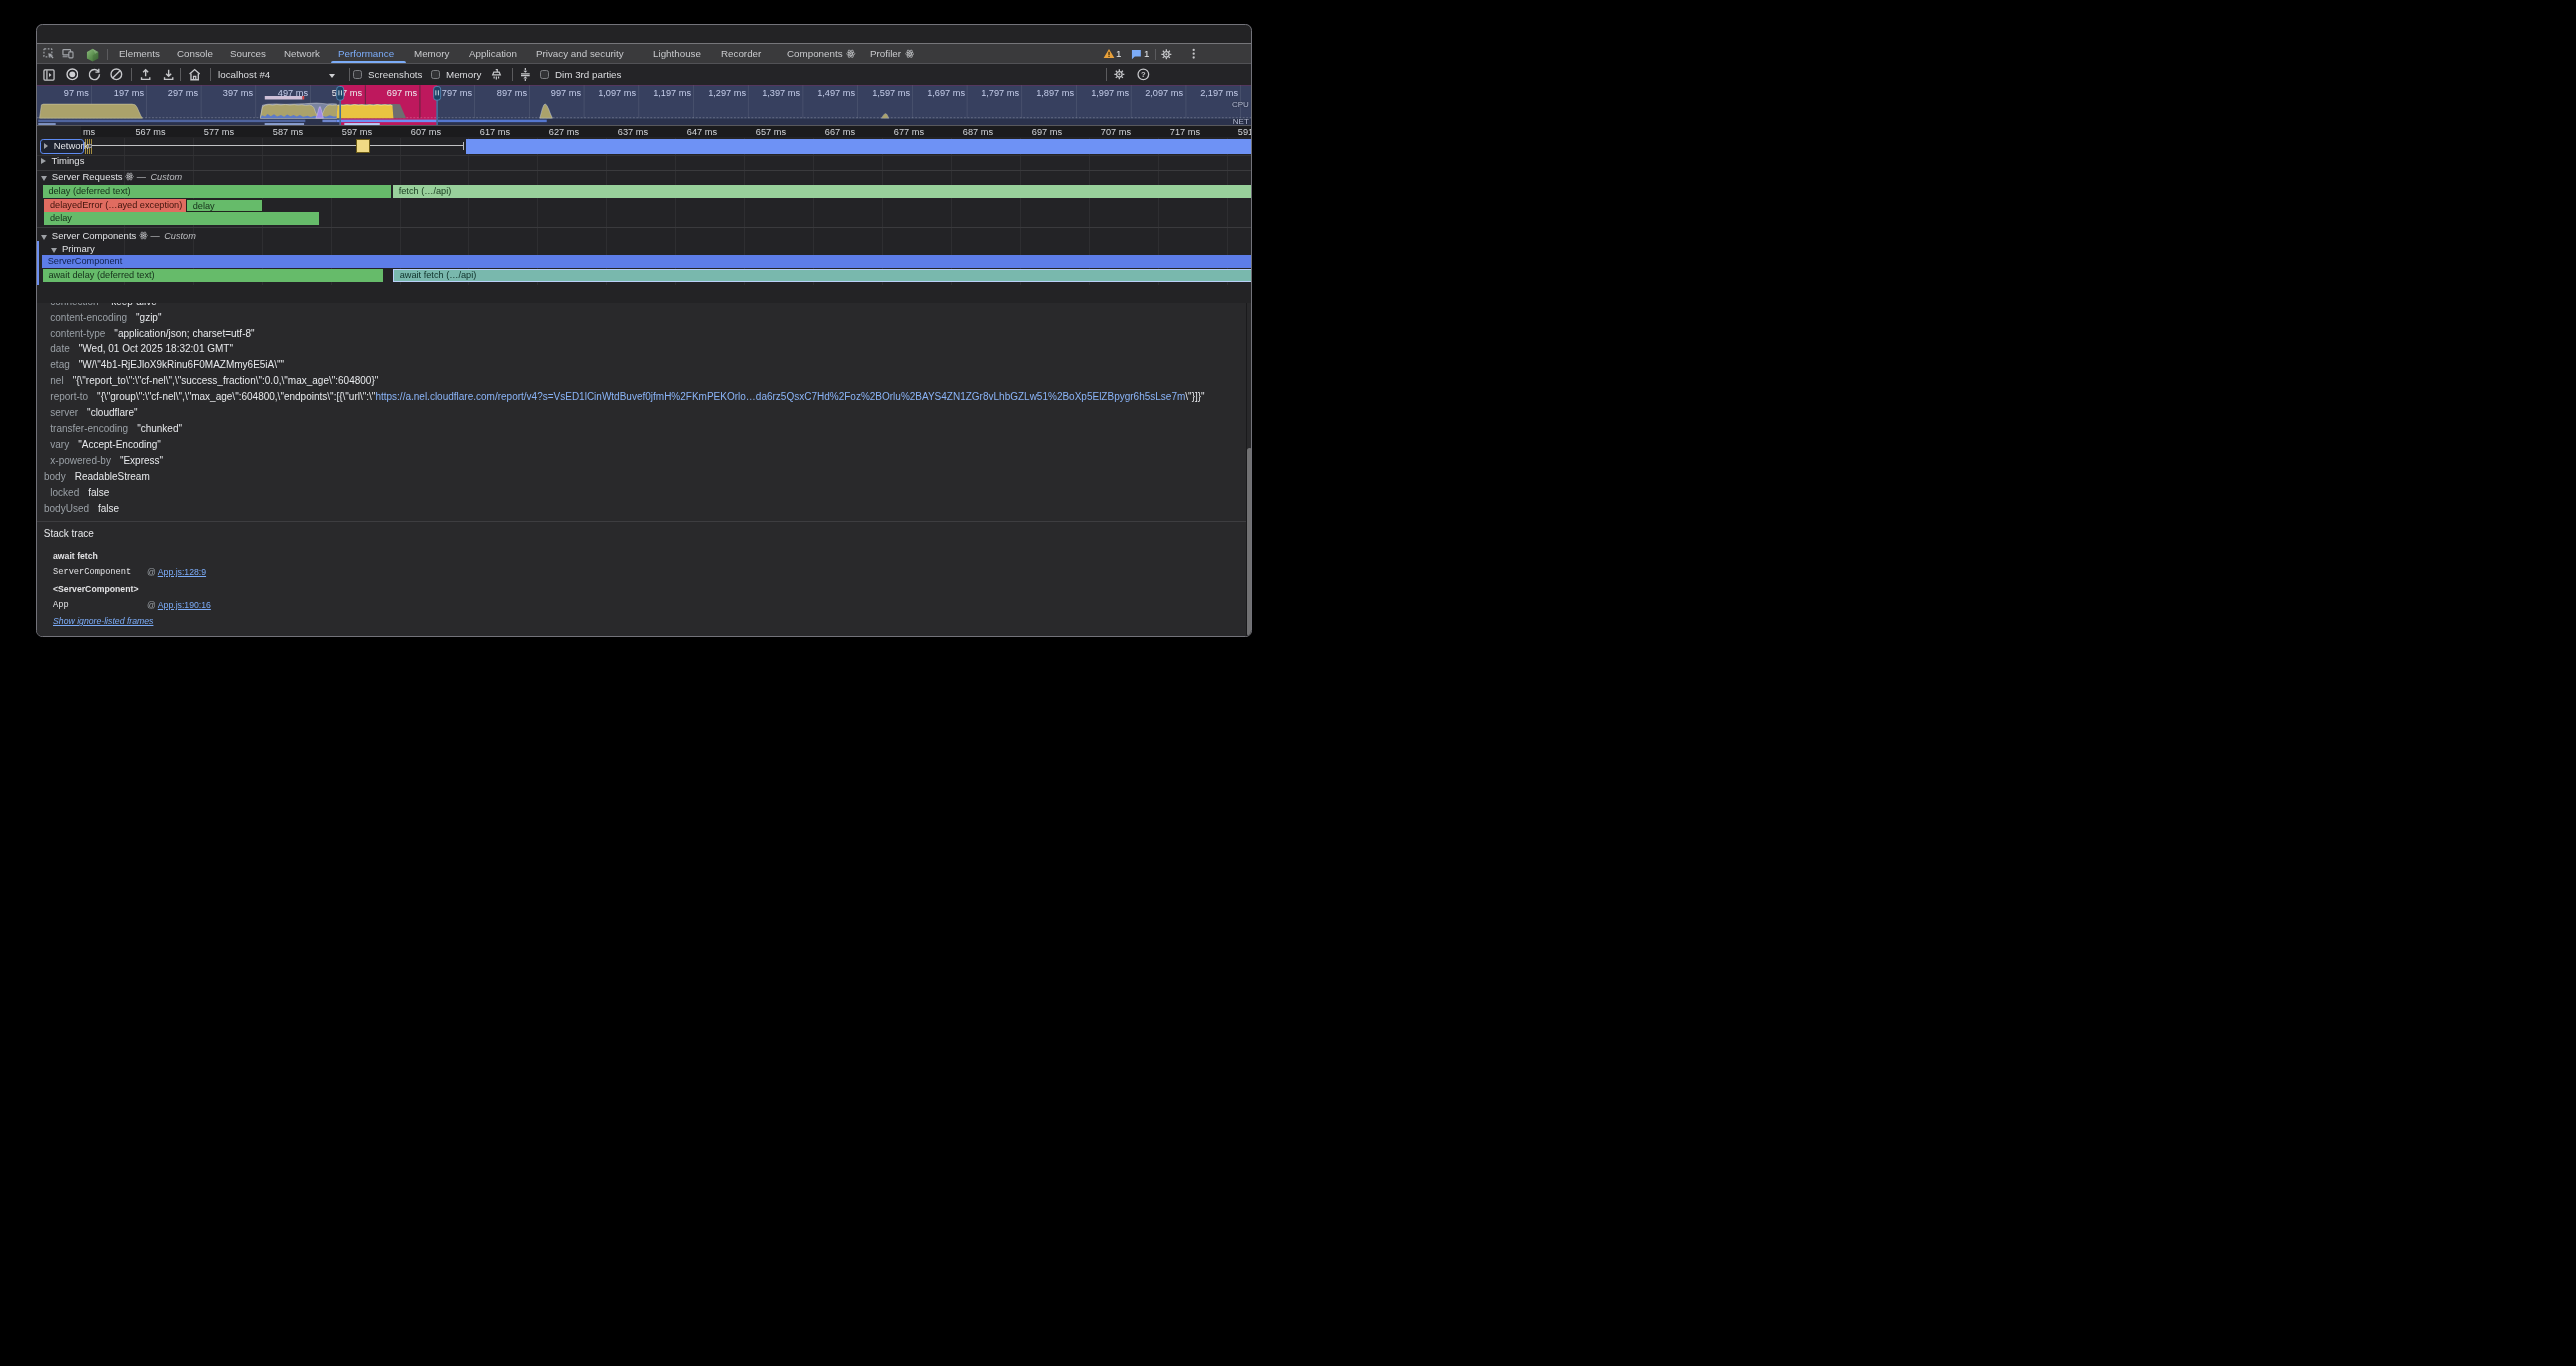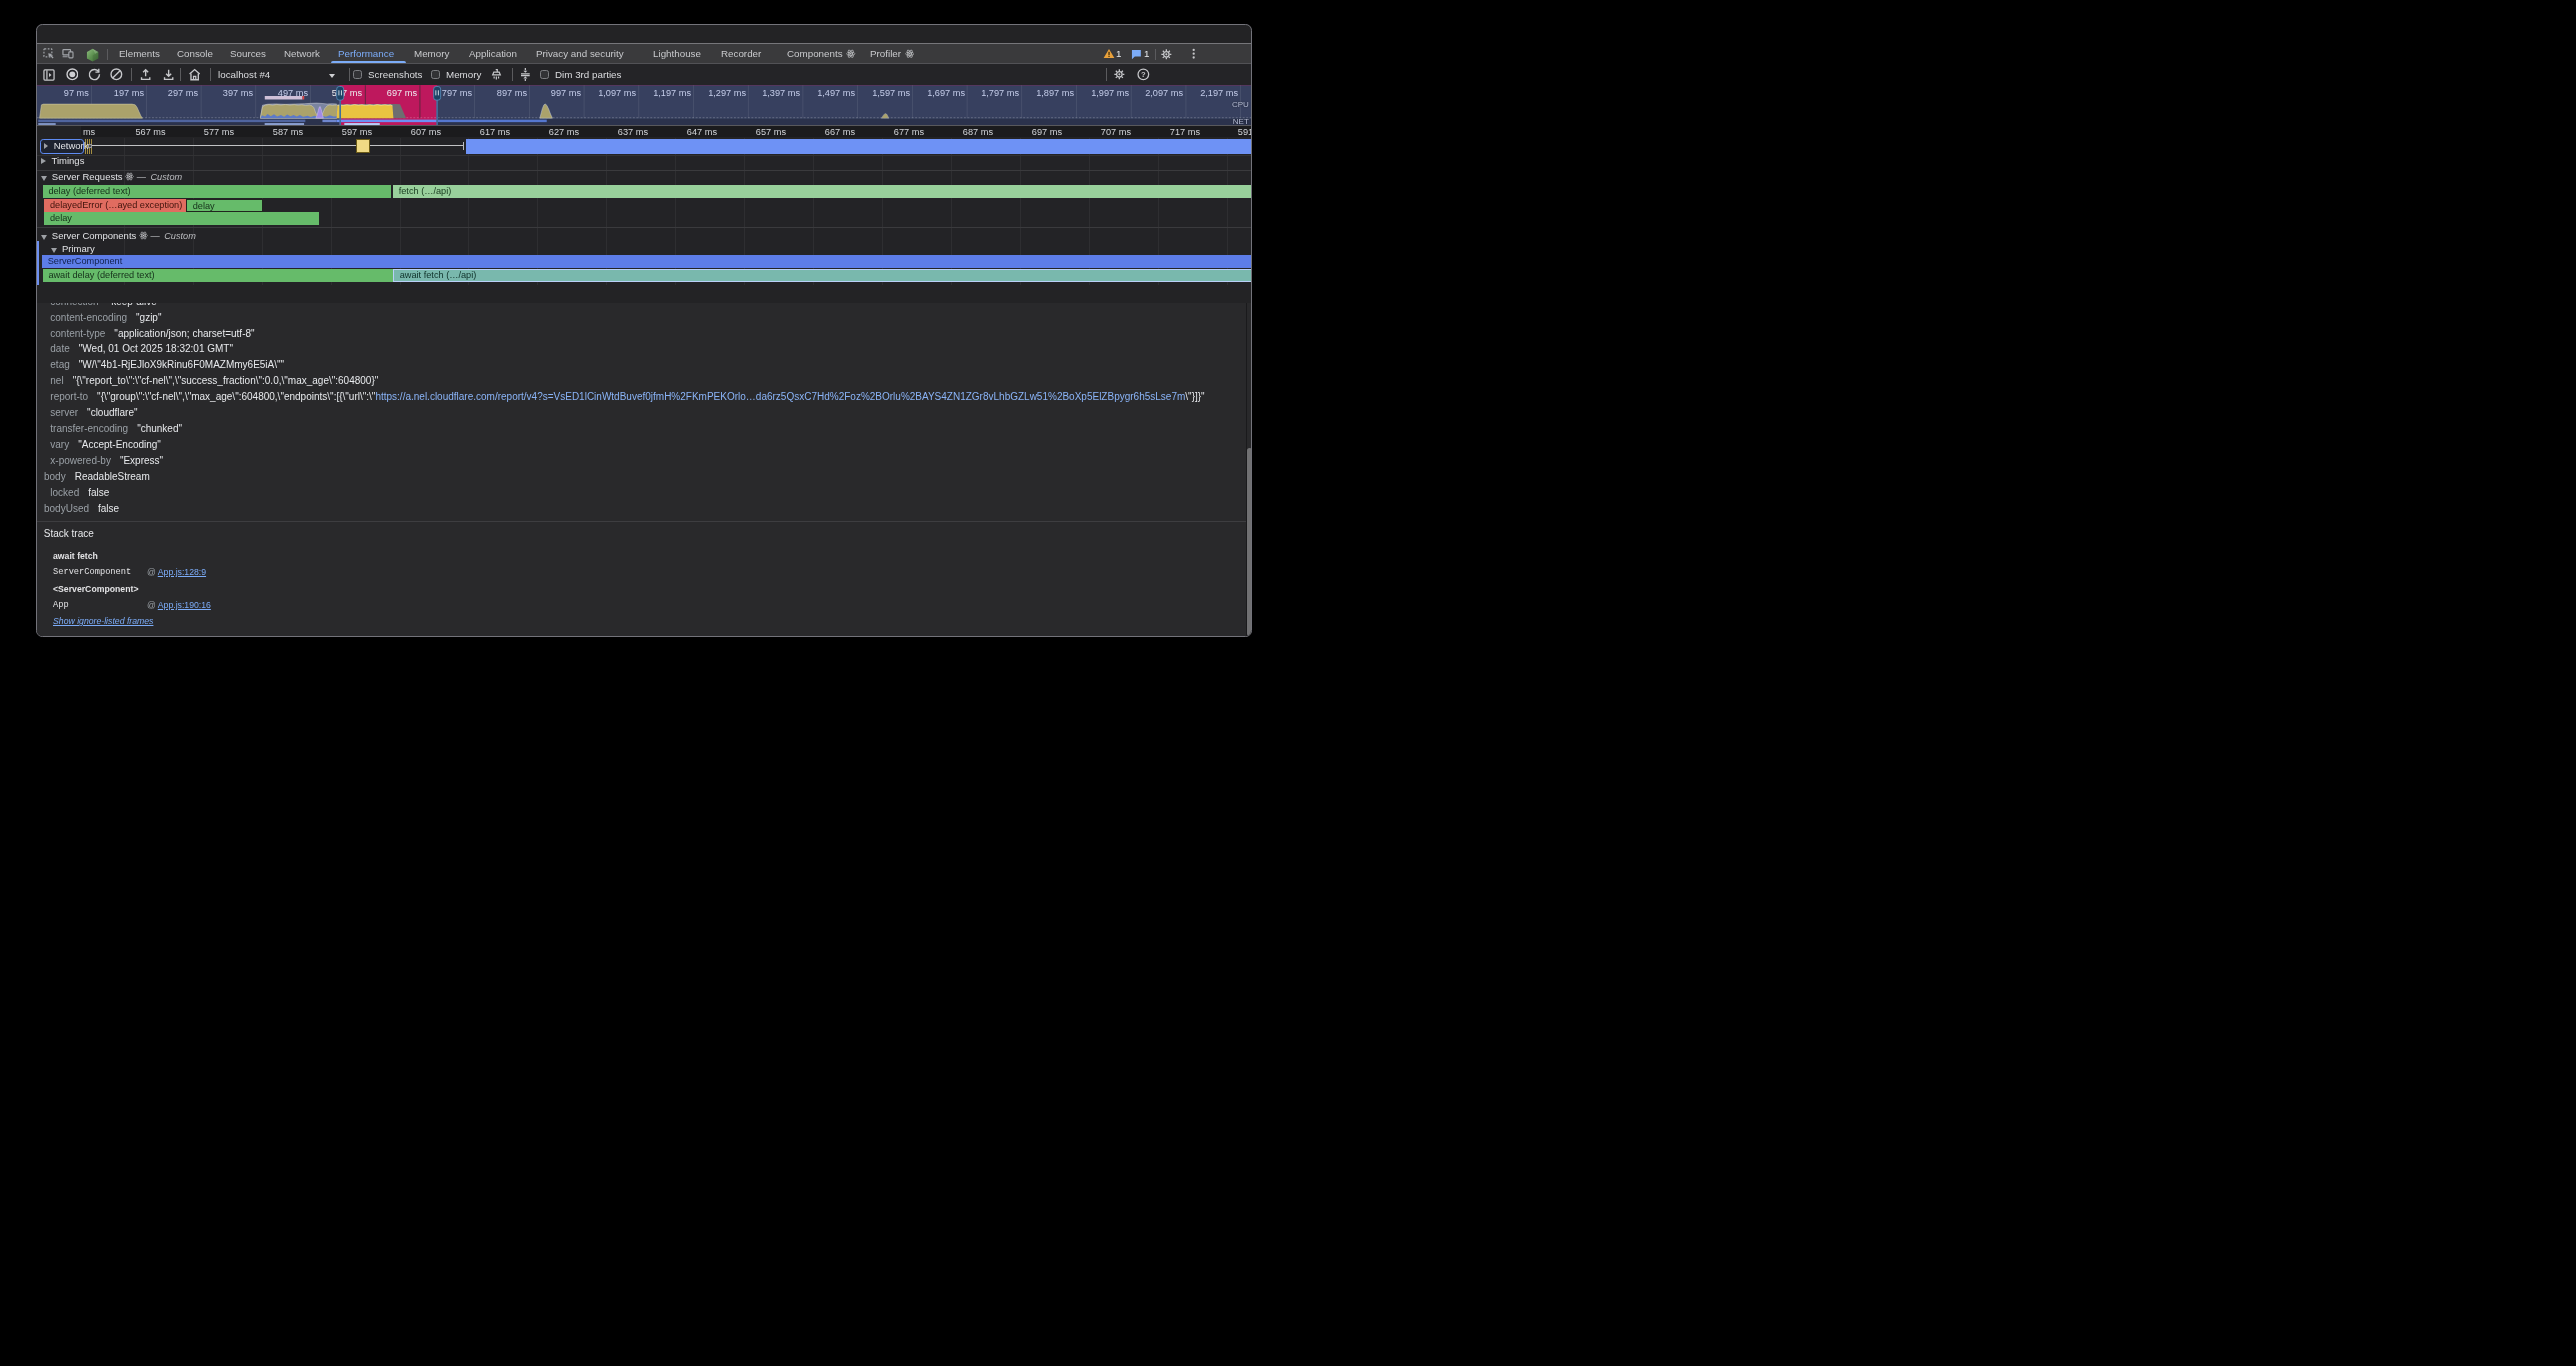--- a/index.html
+++ b/index.html
@@ -351,21 +351,21 @@
           <g stroke="#c9cacd" stroke-width="0.9" fill="none">
             <ellipse cx="7.5" cy="7.5" rx="6.6" ry="2.6"></ellipse>
             <ellipse cx="7.5" cy="7.5" rx="6.6" ry="2.6" transform="rotate(60 7.5 7.5)"></ellipse>
             <ellipse cx="7.5" cy="7.5" rx="6.6" ry="2.6" transform="rotate(120 7.5 7.5)"></ellipse>
           </g>
           <circle cx="7.5" cy="7.5" r="1.3" fill="#c9cacd"></circle>
         </svg> <span class="custom">— <i>Custom</i></span></div>
 <div class="tlabel" style="left:14px;top:105px;"><span class="tri-d"></span>Primary</div>
 <div class="abs" style="left:0;top:103px;width:1.6px;height:44px;background:#6c8ff2;"></div>
 <div class="bar" style="left:5px;top:117px;width:1210px;background:#5d7de8;color:#11204a;">ServerComponent</div>
-<div class="bar" style="left:5.7px;top:131px;width:380px;background:#66bb6a;color:#15301a;">await delay (deferred text)</div>
+<div class="bar" style="left:5.7px;top:131px;width:340px;background:#66bb6a;color:#15301a;">await delay (deferred text)</div>
 <div class="bar" style="left:356px;top:131px;width:859px;background:#79b8ad;color:#0e3129;border:1.3px solid #b9d0f8;line-height:10px;">await fetch (…/api)</div>
 </div>
 <div class="dtabs">
 <div class="dtab" style="left:8.7px;color:#7cacf8;">Summary</div>
 <div class="dtab" style="left:68px;">Bottom-up</div>
 <div class="dtab" style="left:134px;">Call delay</div>
 <div class="dtab" style="left:207px;">Event log</div>
 <div class="abs" style="left:1.3px;top:17px;width:58px;height:2.2px;background:#7cacf8;border-radius:1.3px;"></div>
 </div>
 <div class="dcontent">

